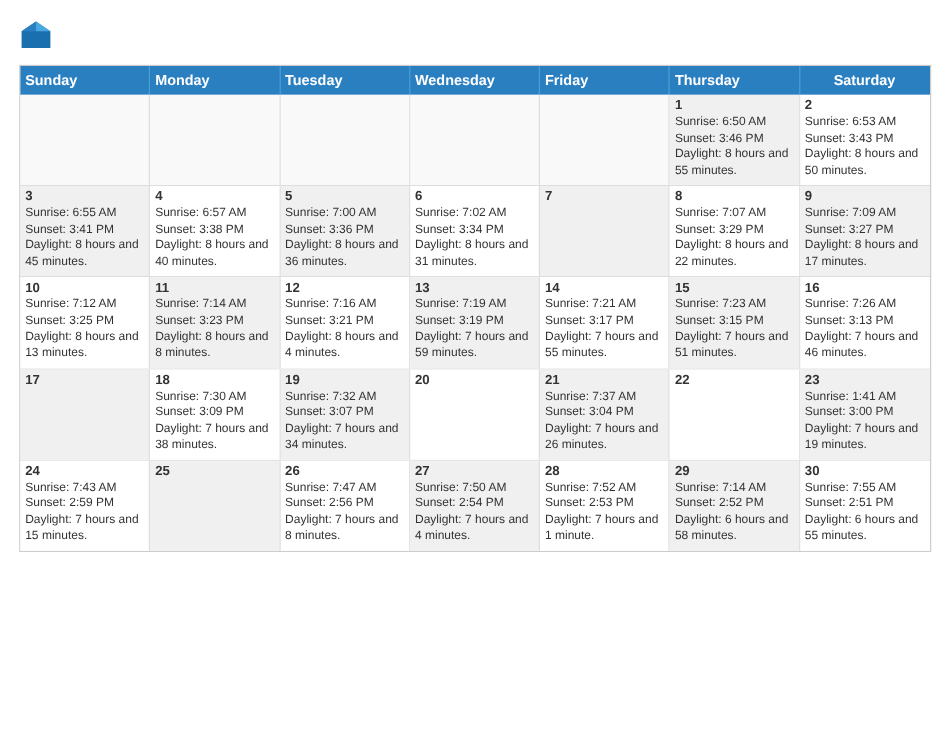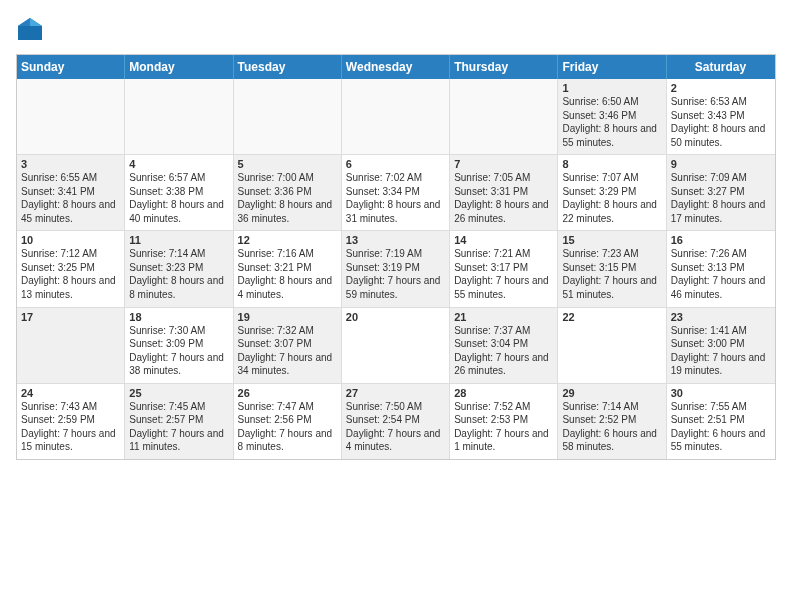--- a/index.html
+++ b/index.html
@@ -126,22 +126,22 @@
       <div class="location"></div>
     </div>
   </div>
 
   <div class="calendar">
     <div class="cal-header">
     <div class="cal-header-cell">Sunday</div>
         <div class="cal-header-cell">Monday</div>
         <div class="cal-header-cell">Tuesday</div>
         <div class="cal-header-cell">Wednesday</div>
+        <div class="cal-header-cell">Friday</div>
         <div class="cal-header-cell">Thursday</div>
-        <div class="cal-header-cell">Friday</div>
         <div class="cal-header-cell">Saturday</div>
       </div>
     <div class="cal-body">
     <div class="cal-row">
           <div class="cal-cell empty"></div>
           <div class="cal-cell empty"></div>
           <div class="cal-cell empty"></div>
           <div class="cal-cell empty"></div>
           <div class="cal-cell empty"></div>
           <div class="cal-cell shaded">
@@ -177,23 +177,20 @@
 Daylight: 8 hours and 36 minutes.</div>
           </div>
           <div class="cal-cell">
             <div class="day-num">6</div>
             <div class="cell-text">Sunrise: 7:02 AM
 Sunset: 3:34 PM
 Daylight: 8 hours and 31 minutes.</div>
           </div>
           <div class="cal-cell shaded">
             <div class="day-num">7</div>
-            <div class="cell-text">Sunrise: 7:05 AM
-Sunset: 3:31 PM
-Daylight: 8 hours and 26 minutes.</div>
           </div>
           <div class="cal-cell">
             <div class="day-num">8</div>
             <div class="cell-text">Sunrise: 7:07 AM
 Sunset: 3:29 PM
 Daylight: 8 hours and 22 minutes.</div>
           </div>
           <div class="cal-cell shaded">
             <div class="day-num">9</div>
             <div class="cell-text">Sunrise: 7:09 AM
@@ -282,23 +279,20 @@
         </div>
         <div class="cal-row">
           <div class="cal-cell">
             <div class="day-num">24</div>
             <div class="cell-text">Sunrise: 7:43 AM
 Sunset: 2:59 PM
 Daylight: 7 hours and 15 minutes.</div>
           </div>
           <div class="cal-cell shaded">
             <div class="day-num">25</div>
-            <div class="cell-text">Sunrise: 7:45 AM
-Sunset: 2:57 PM
-Daylight: 7 hours and 11 minutes.</div>
           </div>
           <div class="cal-cell">
             <div class="day-num">26</div>
             <div class="cell-text">Sunrise: 7:47 AM
 Sunset: 2:56 PM
 Daylight: 7 hours and 8 minutes.</div>
           </div>
           <div class="cal-cell shaded">
             <div class="day-num">27</div>
             <div class="cell-text">Sunrise: 7:50 AM

